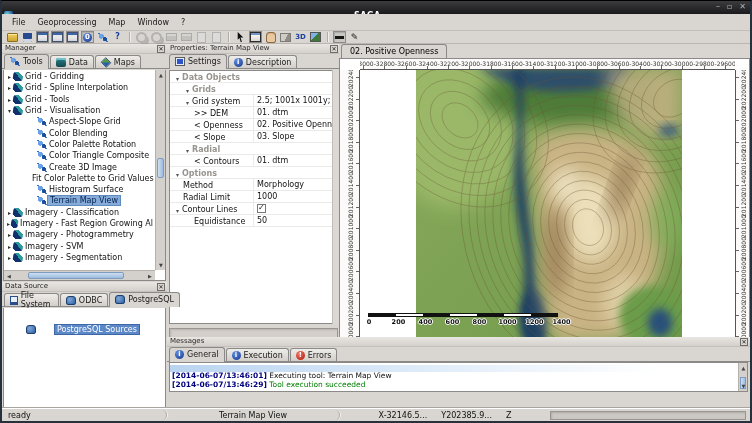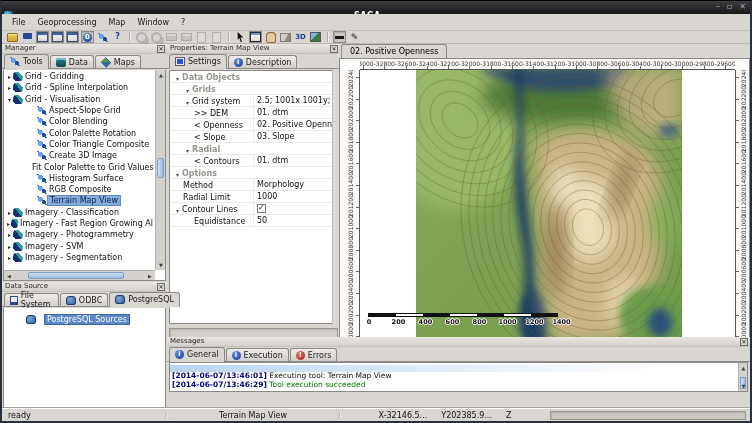--- a/index.html
+++ b/index.html
@@ -67,21 +67,21 @@
   .trow .lbl{padding:0 2px;}
   .trow.sel .lbl{background:#86abd8;border:1px solid #5f8cc0;color:#06224e;}
   .vscroll{position:absolute;right:0;top:0;bottom:10px;width:10px;background:#d4d0cb;border-left:1px solid #b4b0ab;}
   .hscroll{position:absolute;left:0;right:10px;bottom:0;height:10px;background:#d4d0cb;border-top:1px solid #b4b0ab;}
   .sbarrow{position:absolute;font-size:5px;color:#444;width:10px;text-align:center;line-height:10px;}
   .vthumb{position:absolute;left:1px;right:1px;top:88px;height:20px;background:linear-gradient(90deg,#cfe0f2,#9cbade);border:1px solid #7e9cc0;border-radius:2px;}
   .hthumb{position:absolute;top:1px;bottom:1px;left:24px;width:96px;background:linear-gradient(#cfe0f2,#9cbade);border:1px solid #7e9cc0;border-radius:2px;}
   
   #datasource{left:0;top:281px;width:165px;height:127px;}
   .dsbox{position:absolute;left:1px;right:1px;top:26px;bottom:1px;background:#fff;border:1px solid #8c8a88;border-top:none;}
-  .dsrow{height:12px;display:flex;align-items:center;gap:8px;font-size:8px;padding-left:22px;margin-top:5px;}
+  .dsrow{height:12px;display:flex;align-items:center;gap:18px;font-size:8px;padding-left:22px;margin-top:15px;}
   .dsrow .lbl{padding:0 2px;}
   .dsrow.sel .lbl{background:#5c88c8;border:1px solid #3c68a8;color:#fff;}
   
   #properties{left:165px;top:43px;width:173px;height:308px;}
   .settings{position:absolute;left:2px;right:2px;top:26px;height:254px;background:#fff;border:1px solid #8c8a88;overflow:hidden;}
   .srow{height:12px;display:flex;font-size:8px;color:#111;border-bottom:1px solid #eceae7;align-items:center;}
   .srow .name{width:84px;display:flex;align-items:flex-end;overflow:hidden;white-space:nowrap;border-right:1px solid #eceae7;height:100%;}
   .srow .val{flex:1;overflow:hidden;white-space:nowrap;padding-left:3px;display:flex;align-items:center;height:100%;}
   .srow .arr{font-size:6px;color:#555;width:9px;text-align:center;flex:none;}
   .srow .arr:empty{display:none;}
@@ -259,20 +259,25 @@
       <div class="trow cat" style="--i: 0;">
             <span class="arr">▸</span>
             <span class="tico ti-cat"></span>
             <span class="lbl">Grid - Gridding</span>
           </div>
           <div class="trow cat" style="--i: 1;">
             <span class="arr">▸</span>
             <span class="tico ti-cat"></span>
             <span class="lbl">Grid - Spline Interpolation</span>
           </div>
+          <div class="trow cat" style="--i: 2;">
+            <span class="arr">▸</span>
+            <span class="tico ti-cat"></span>
+            <span class="lbl">Grid - Tools</span>
+          </div>
           <div class="trow cat" style="--i: 3;">
             <span class="arr">▾</span>
             <span class="tico ti-cat"></span>
             <span class="lbl">Grid - Visualisation</span>
           </div>
           <div class="trow tool" style="--i: 4;">
             <span class="arr"></span>
             <span class="tico ti-tool"></span>
             <span class="lbl">Aspect-Slope Grid</span>
           </div>
@@ -298,25 +303,20 @@
           </div>
           <div class="trow tool" style="--i: 9;">
             <span class="arr"></span>
             <span class="tico ti-tool"></span>
             <span class="lbl">Fit Color Palette to Grid Values</span>
           </div>
           <div class="trow tool" style="--i: 10;">
             <span class="arr"></span>
             <span class="tico ti-tool"></span>
             <span class="lbl">Histogram Surface</span>
-          </div>
-          <div class="trow tool" style="--i: 11;">
-            <span class="arr"></span>
-            <span class="tico ti-tool"></span>
-            <span class="lbl">RGB Composite</span>
           </div>
           <div class="trow tool sel" style="--i: 12;">
             <span class="arr"></span>
             <span class="tico ti-tool"></span>
             <span class="lbl">Terrain Map View</span>
           </div>
           <div class="trow cat" style="--i: 13;">
             <span class="arr">▸</span>
             <span class="tico ti-cat"></span>
             <span class="lbl">Imagery - Classification</span>

